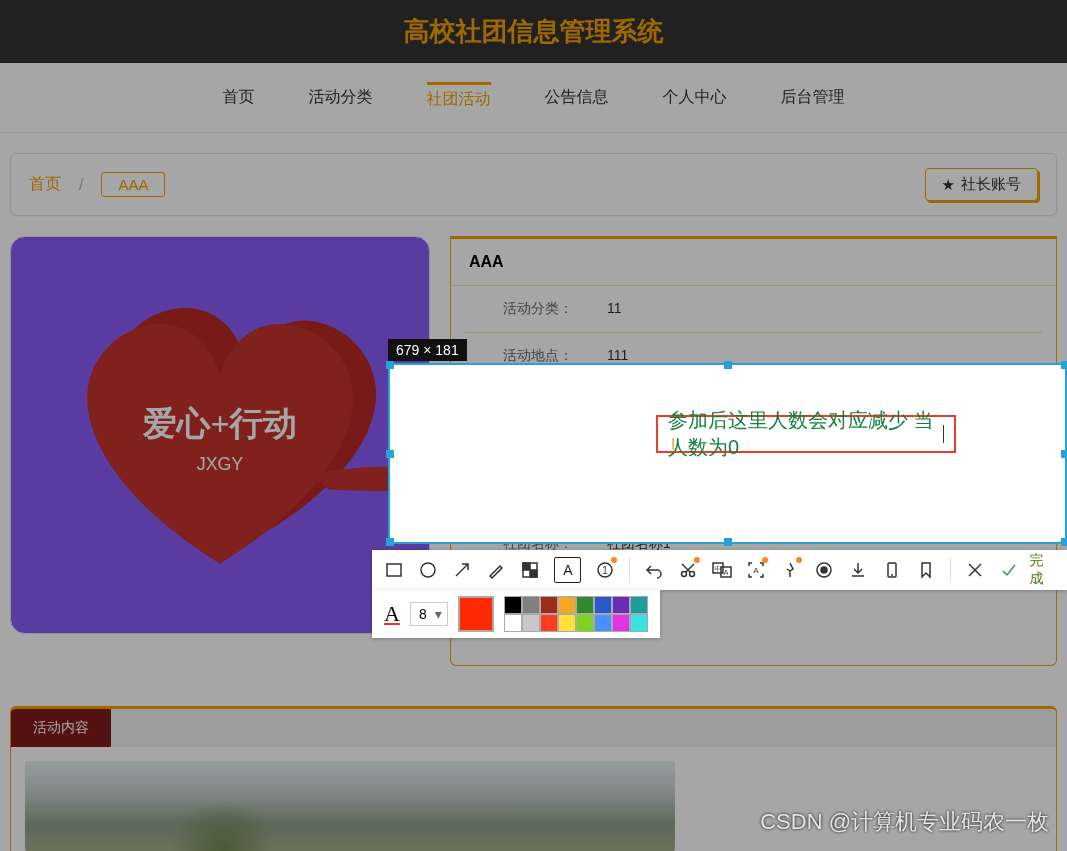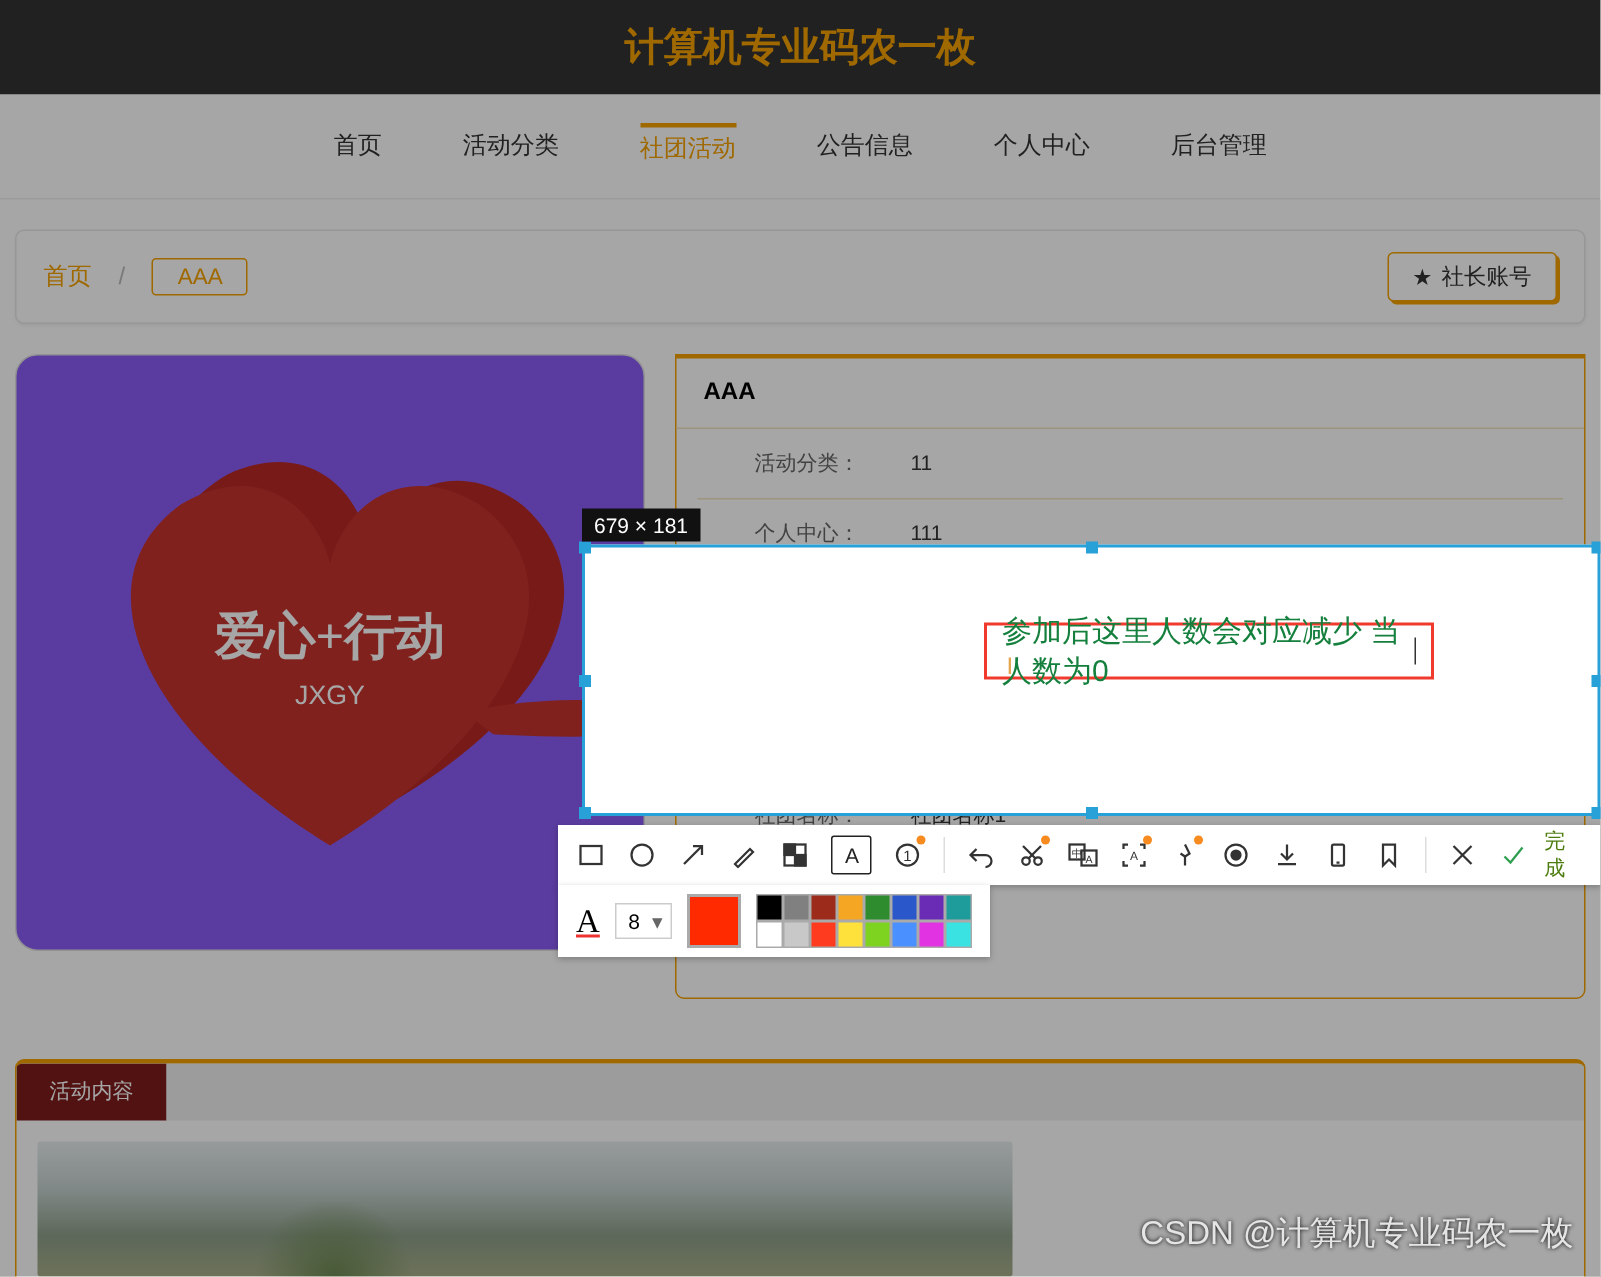--- a/index.html
+++ b/index.html
@@ -62,21 +62,21 @@
   .palette { display: grid; grid-template-columns: repeat(8, 18px); grid-template-rows: repeat(2, 18px); gap: 0; }
   .swatch { width: 18px; height: 18px; border: 1px solid #aaa; }
   .watermark { position: absolute; right: 18px; bottom: 14px; color: #e5e5e5; font-size: 22px; z-index: 40; text-shadow: 0 0 3px #000; }
 </style>
 </head>
 <body>
 
 <div class="dim-overlay"></div>
 
 <div class="header-bar">
-  <div class="app-title">计算机专业码农一枚</div>
+  <div class="app-title">高校社团信息管理系统</div>
 </div>
 
 <div class="nav-bar">
   <div class="nav-item">首页</div>
   <div class="nav-item">活动分类</div>
   <div class="nav-item active">社团活动</div>
   <div class="nav-item">公告信息</div>
   <div class="nav-item">个人中心</div>
   <div class="nav-item">后台管理</div>
 </div>
@@ -110,21 +110,21 @@
       </svg>
     </div>
 
     <div class="info-card">
       <div class="info-title">AAA</div>
       <div class="info-row">
         <span class="info-label">活动分类：</span>
         <span class="info-val">11</span>
       </div>
       <div class="info-row">
-        <span class="info-label">个人中心：</span>
+        <span class="info-label">活动地点：</span>
         <span class="info-val">111</span>
       </div>
       <div class="info-row">
         <span class="info-label">活动时间：</span>
         <span class="info-val">2022-01-24 10:00:00</span>
       </div>
       <div class="info-row">
         <span class="info-label">活<span class="hl-label">动人数：</span></span>
         <span class="info-val"><span class="hl-val">19</span></span>
       </div>

